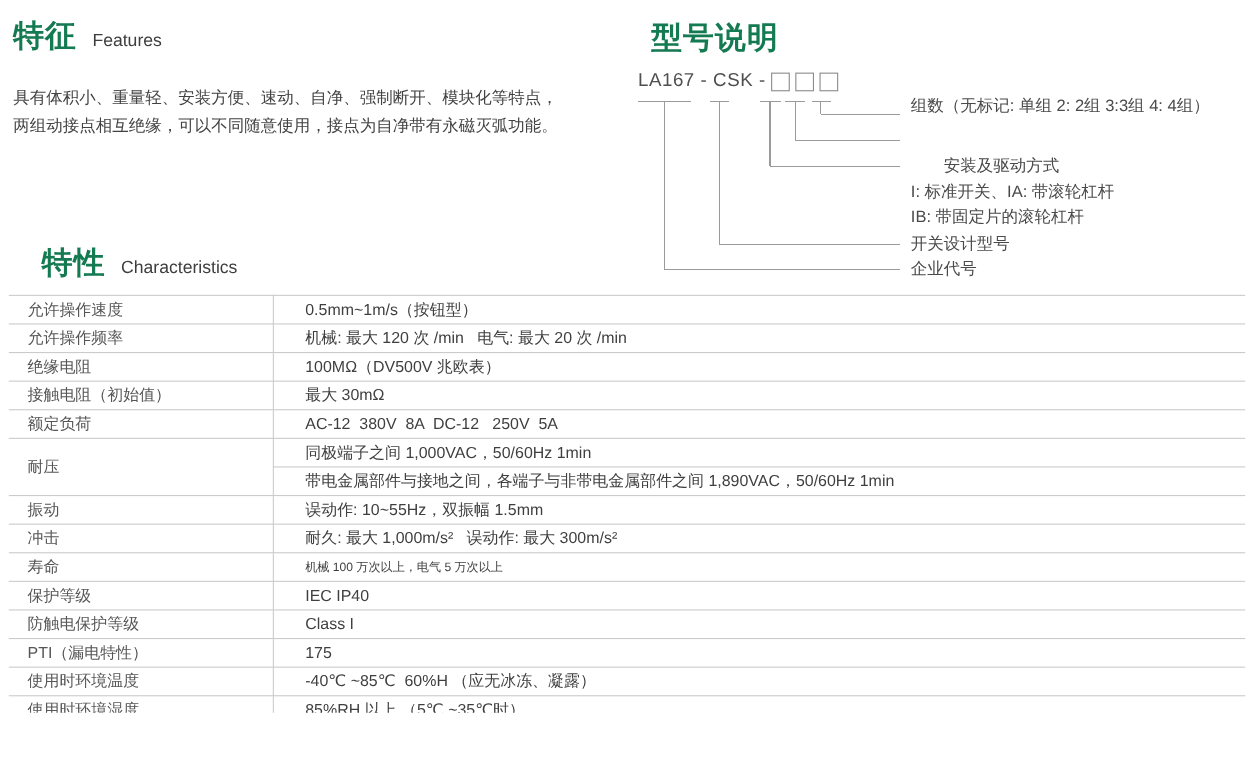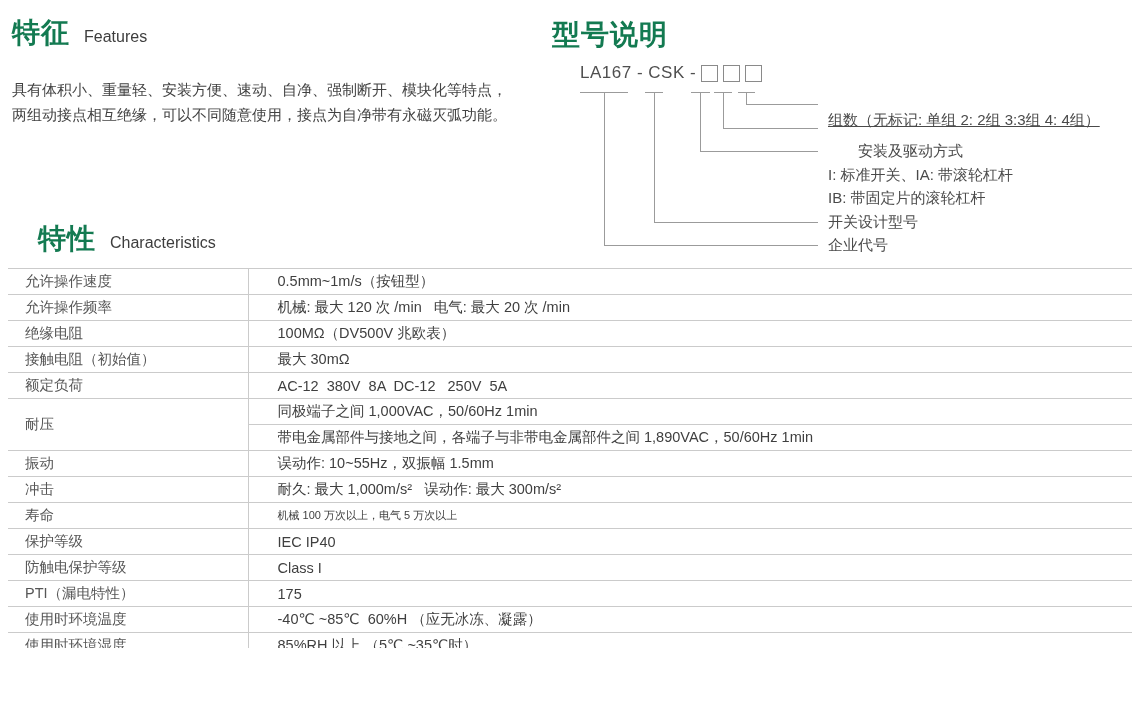--- a/index.html
+++ b/index.html
@@ -10,21 +10,21 @@
   
   .sec-head { position: absolute; display: flex; align-items: baseline; gap: 14px; }
   .sec-head .zh { font-size: 28px; font-weight: 700; color: #137a51; letter-spacing: 1px; }
   .sec-head .en { font-size: 16px; color: #3d3d3d; }
 
   
   .features-desc { position: absolute; left: 12px; top: 78px; width: 540px;
     font-size: 15px; line-height: 24.5px; color: #424242; }
 
   
-  .model-code { position: absolute; left: 580px; top: 63px; display: flex; align-items: center;
+  .model-code { position: absolute; left: 580px; top: 63px; display: flex; align-items: flex-end;
     font-size: 17px; color: #4f4f4f; }
   .model-code .prefix { letter-spacing: 0.5px; white-space: pre; }
   .model-box { display: inline-block; width: 17px; height: 17px; border: 1.6px solid #8a8a8a;
     margin-left: 5px; background: #fff; }
 
   
   .model-lines { position: absolute; left: 575px; top: 88px; }
   .model-lines line { stroke: #9b9b9b; stroke-width: 1; }
 
   
@@ -50,21 +50,21 @@
   <div class="sec-head" style="left:12px; top:14px;">
     <span class="zh">特征</span>
     <span class="en">Features</span>
   </div>
 
   <div class="features-desc">
     <div>具有体积小、重量轻、安装方便、速动、自净、强制断开、模块化等特点，</div>
     <div>两组动接点相互绝缘，可以不同随意使用，接点为自净带有永磁灭弧功能。</div>
   </div>
 
-  <div class="sec-head" style="left:552px; top:16px;">
+  <div class="sec-head" style="left:592px; top:16px;">
     <span class="zh">型号说明</span>
   </div>
 
   <div class="model-code">
     <span class="prefix">LA167 - CSK -</span>
     <span class="model-box"></span>
     <span class="model-box"></span>
     <span class="model-box"></span>
   </div>
 
@@ -82,21 +82,21 @@
     <line x1="148" y1="4" x2="148" y2="40"></line>
     <line x1="171" y1="4" x2="171" y2="16"></line>
 
     <line x1="171" y1="16" x2="243" y2="16"></line>
     <line x1="148" y1="40" x2="243" y2="40"></line>
     <line x1="125" y1="63" x2="243" y2="63"></line>
     <line x1="79" y1="134" x2="243" y2="134"></line>
     <line x1="29" y1="157" x2="243" y2="157"></line>
   </svg>
 
-  <div class="model-label" style="top:109px;text-decoration:underline;">组数（无标记: 单组 2: 2组 3:3组 4: 4组）</div>
+  <div class="model-label" style="top:86px;">组数（无标记: 单组 2: 2组 3:3组 4: 4组）</div>
   <div class="model-label" style="top:140px;margin-left:30px;">安装及驱动方式</div>
   <div class="model-label" style="top:164px;">I: 标准开关、IA: 带滚轮杠杆</div>
   <div class="model-label" style="top:187px;">IB: 带固定片的滚轮杠杆</div>
   <div class="model-label" style="top:211px;">开关设计型号</div>
   <div class="model-label" style="top:234px;">企业代号</div>
 
   <div class="sec-head" style="left:10px; top:220px;margin-left:28px;">
     <span class="zh">特性</span>
     <span class="en">Characteristics</span>
   </div>

